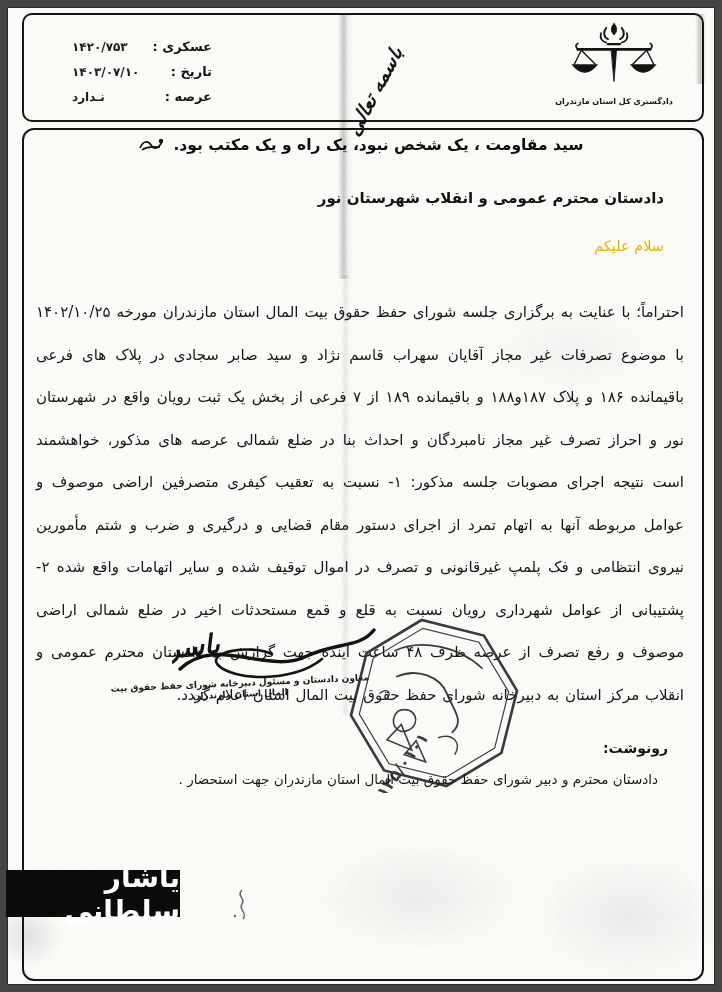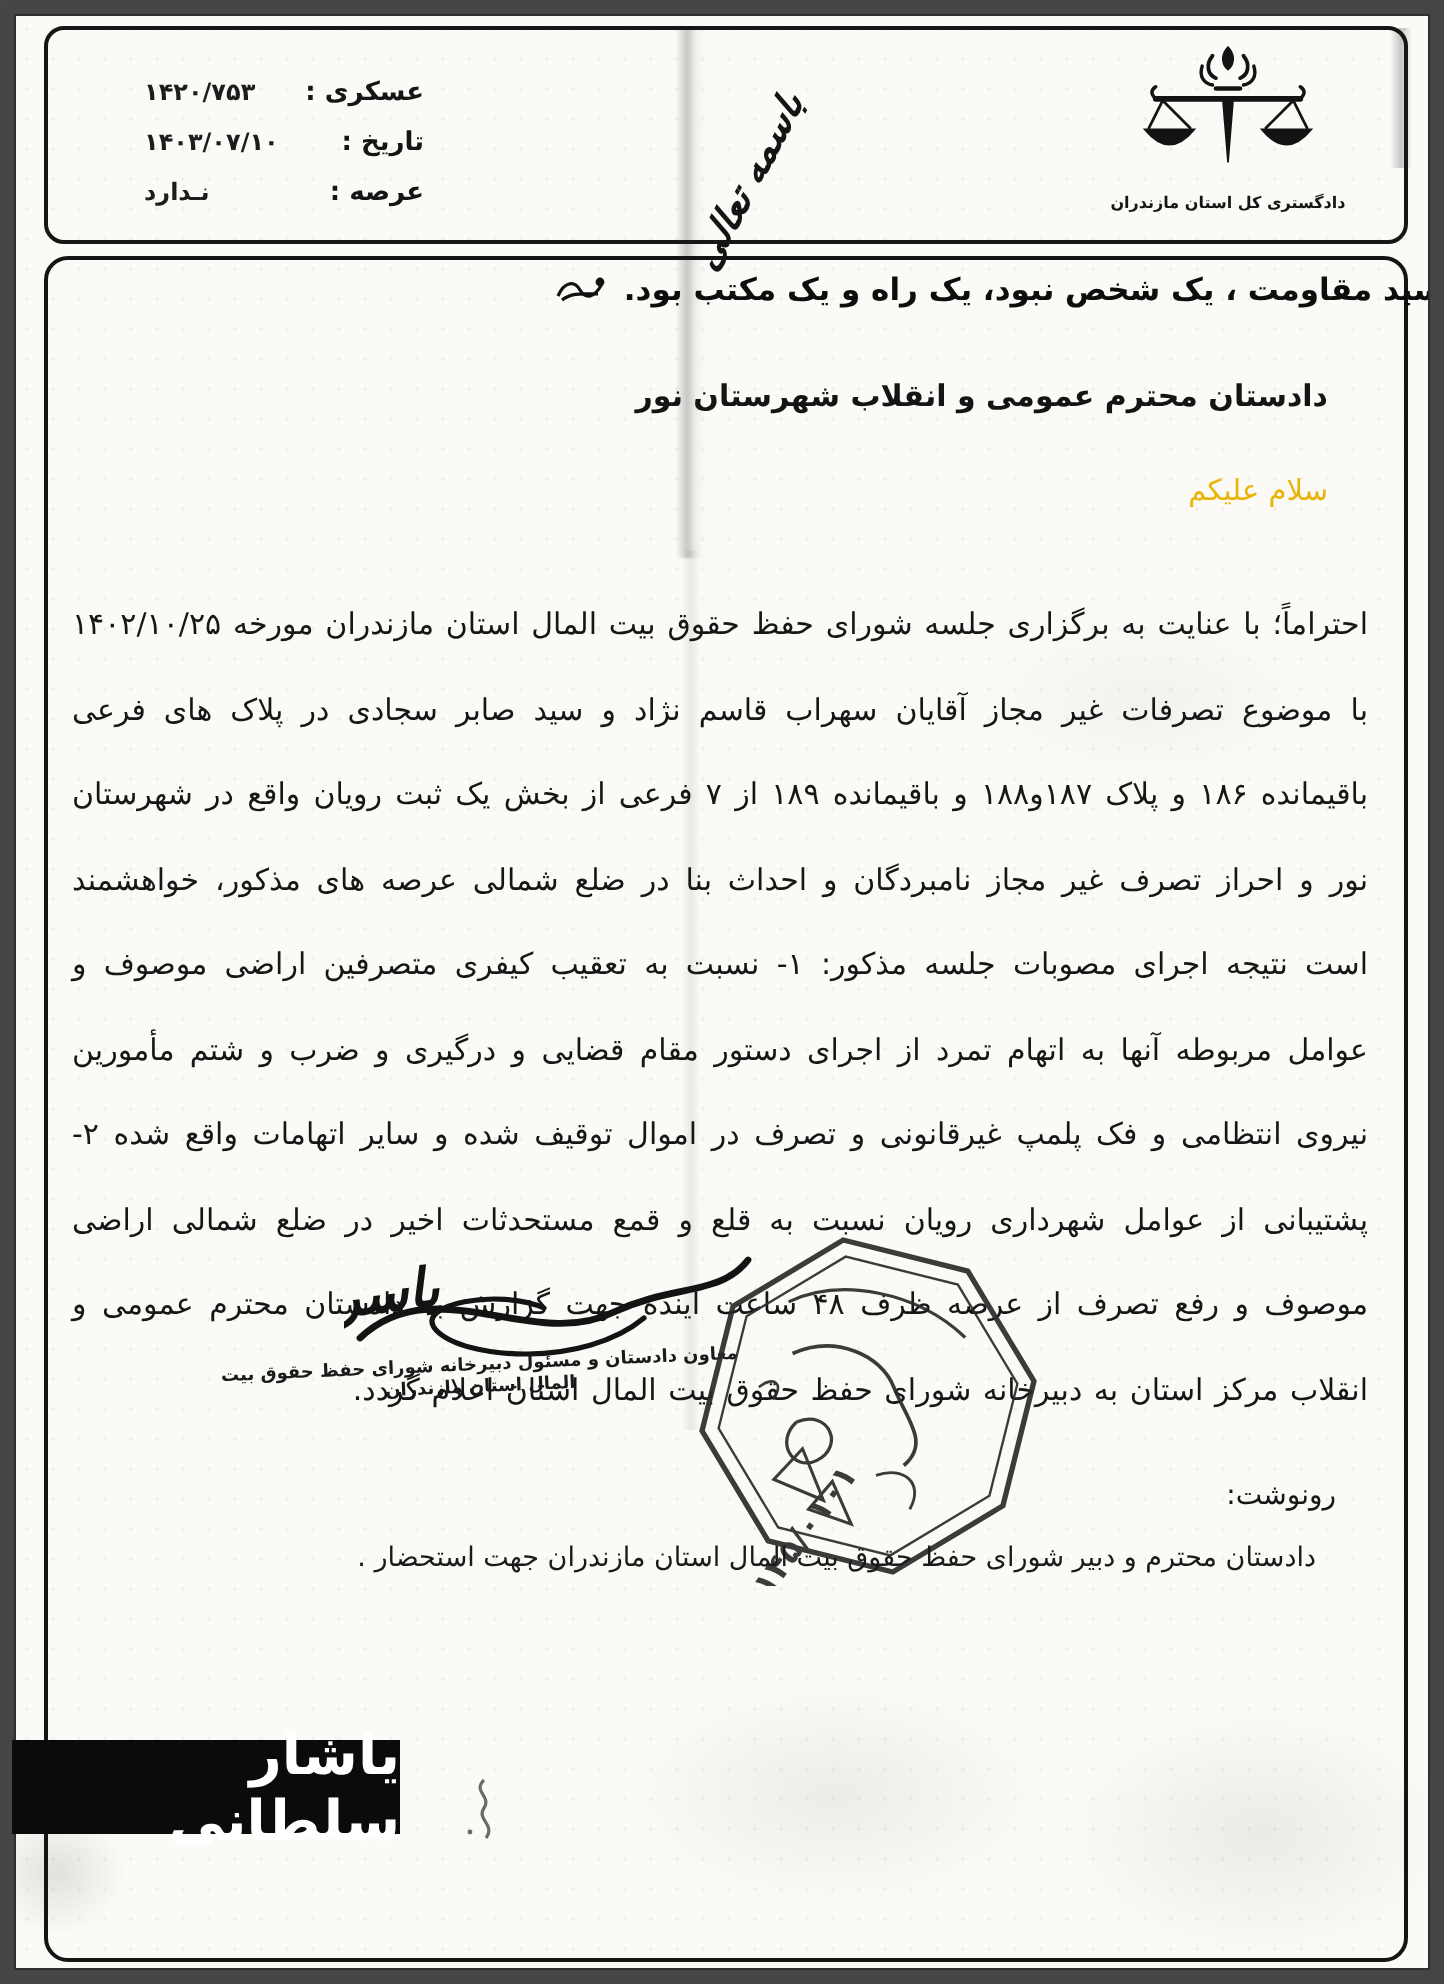--- a/index.html
+++ b/index.html
@@ -49,42 +49,42 @@
   .logo-wrap{position:absolute;right:14px;top:6px;width:148px;text-align:center;}
   .org-name{font-size:8px;font-weight:bold;color:#161616;margin-top:-2px;letter-spacing:.2px;}
 
   
   .body-box{
     position:absolute;left:22px;top:128px;width:678px;height:849px;
     border:2px solid #141414;border-radius:12px;
   }
   .slogan-row{
     position:absolute;left:0;right:0;top:136px;display:flex;direction:rtl;
-    justify-content:flex-start;align-items:center;gap:9px;
+    justify-content:center;align-items:center;gap:9px;
   }
   .slogan{font-weight:bold;font-size:15.5px;color:#0d0d0d;letter-spacing:.2px;}
   .recipient{position:absolute;right:58px;top:189px;direction:rtl;font-weight:bold;font-size:15px;color:#141414;}
   .salutation{position:absolute;right:58px;top:238px;direction:rtl;font-size:14.5px;color:#eab308;}
   .letter-body{
     position:absolute;left:36px;top:276px;width:648px;direction:rtl;
     text-align:justify;font-size:15px;line-height:42.5px;color:#161616;word-spacing:1px;
   }
   .sig-name{position:absolute;left:172px;top:614px;}
   .sig-title{
     position:absolute;left:110px;top:678px;width:260px;direction:rtl;text-align:center;
     font-size:9px;font-weight:bold;color:#1a1a1a;transform:rotate(-2.5deg);line-height:11px;
   }
   .stamp{position:absolute;left:344px;top:613px;opacity:.92;}
-  .copy-label{position:absolute;right:54px;top:740px;direction:rtl;font-weight:normal;font-size:14px;color:#161616;}
+  .copy-label{position:absolute;right:54px;top:740px;direction:rtl;font-weight:bold;font-size:14px;color:#161616;}
   .copy-line{position:absolute;right:64px;top:771px;direction:rtl;font-size:13.5px;font-weight:500;color:#1a1a1a;margin-left:16px;}
   .scribble-bottom{position:absolute;left:228px;top:888px;opacity:.75;}
 
   
   .banner{
-    position:absolute;left:6px;top:870px;width:194px;height:47px;background:#0b0b0b;z-index:6;
+    position:absolute;left:6px;top:870px;width:174px;height:47px;background:#0b0b0b;z-index:6;
     display:flex;align-items:center;justify-content:center;
   }
   .banner-text{color:#ffffff;font-weight:bold;font-size:28px;direction:rtl;letter-spacing:0;}
 </style>
 </head>
 <body>
 
 <div class="paper">
 
   <div class="streak s1"></div>

